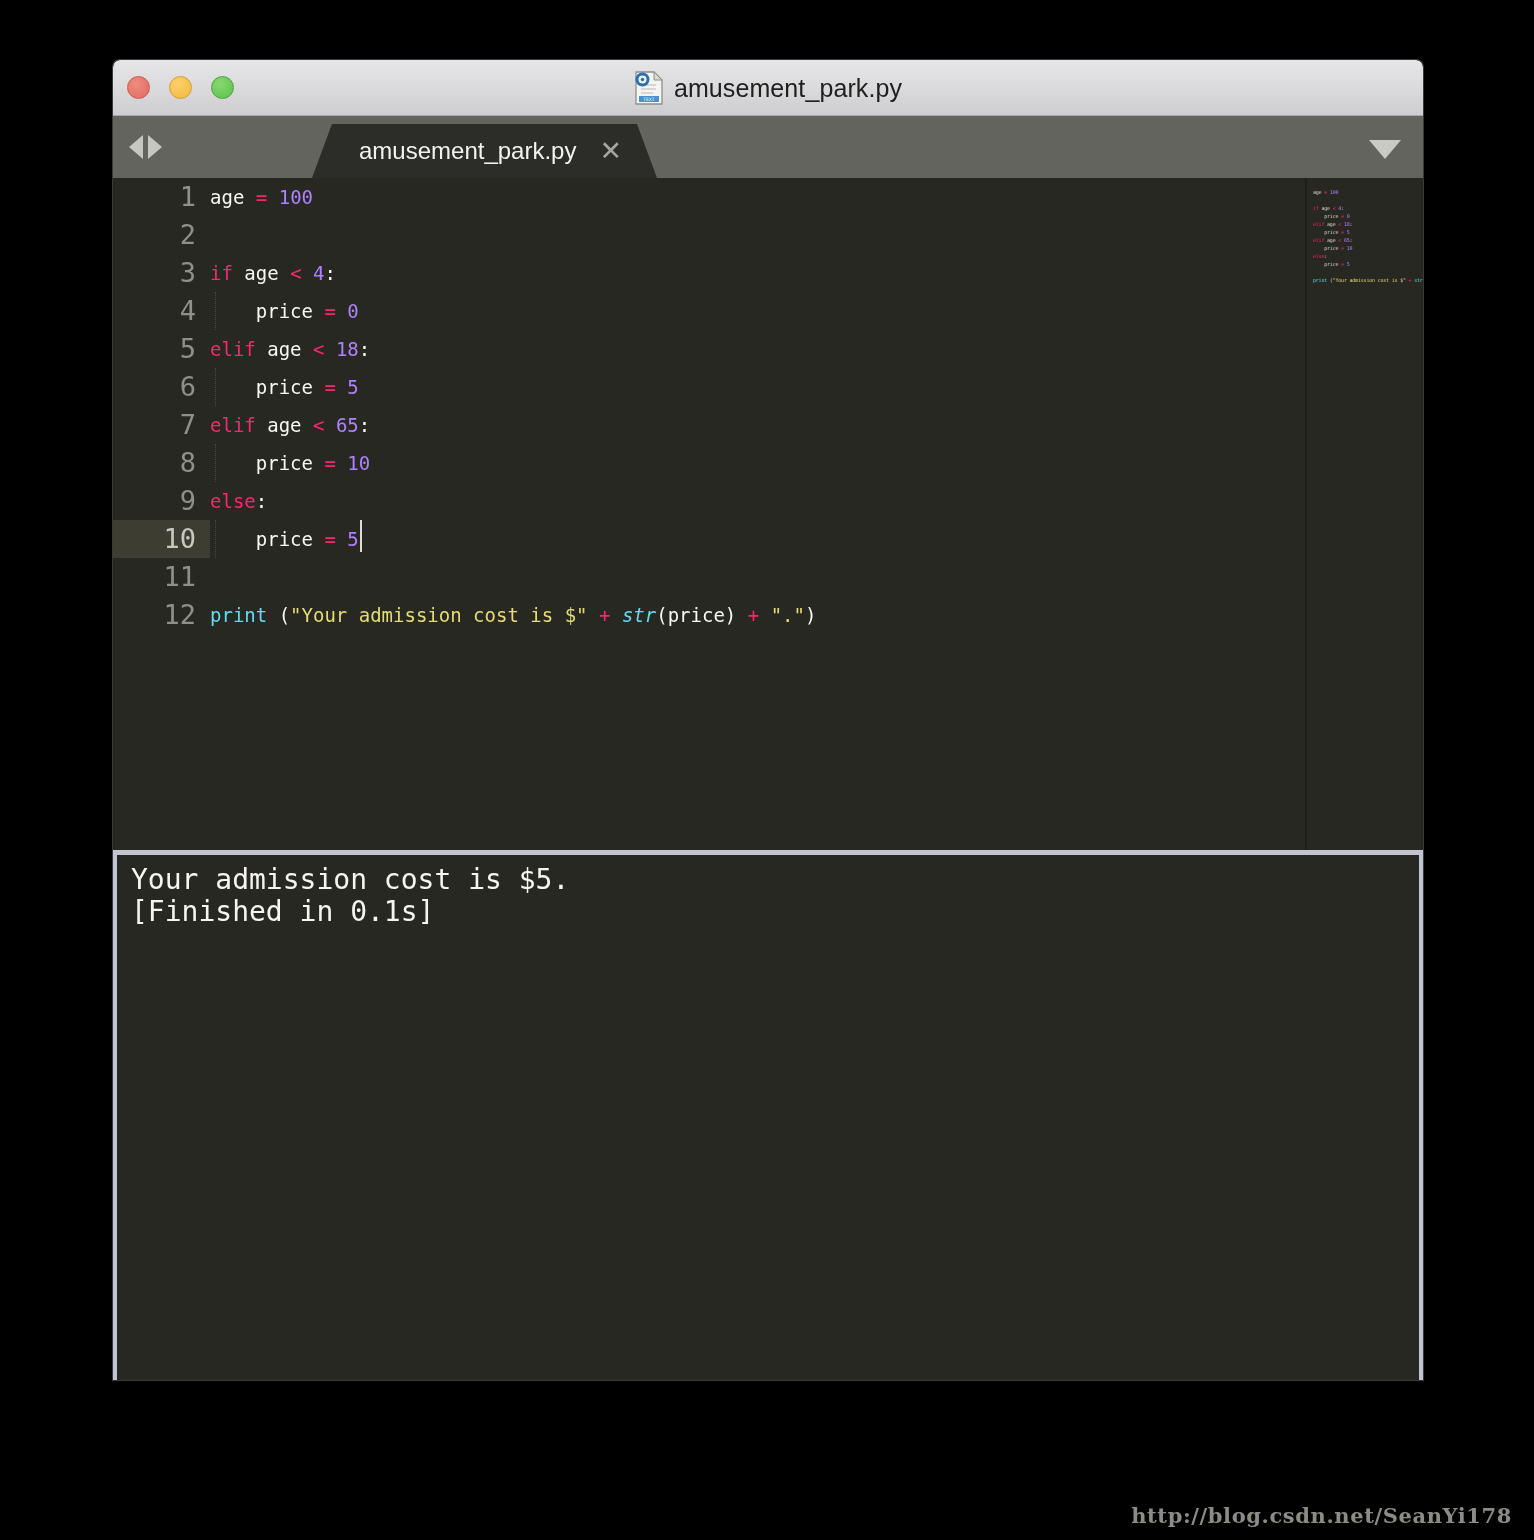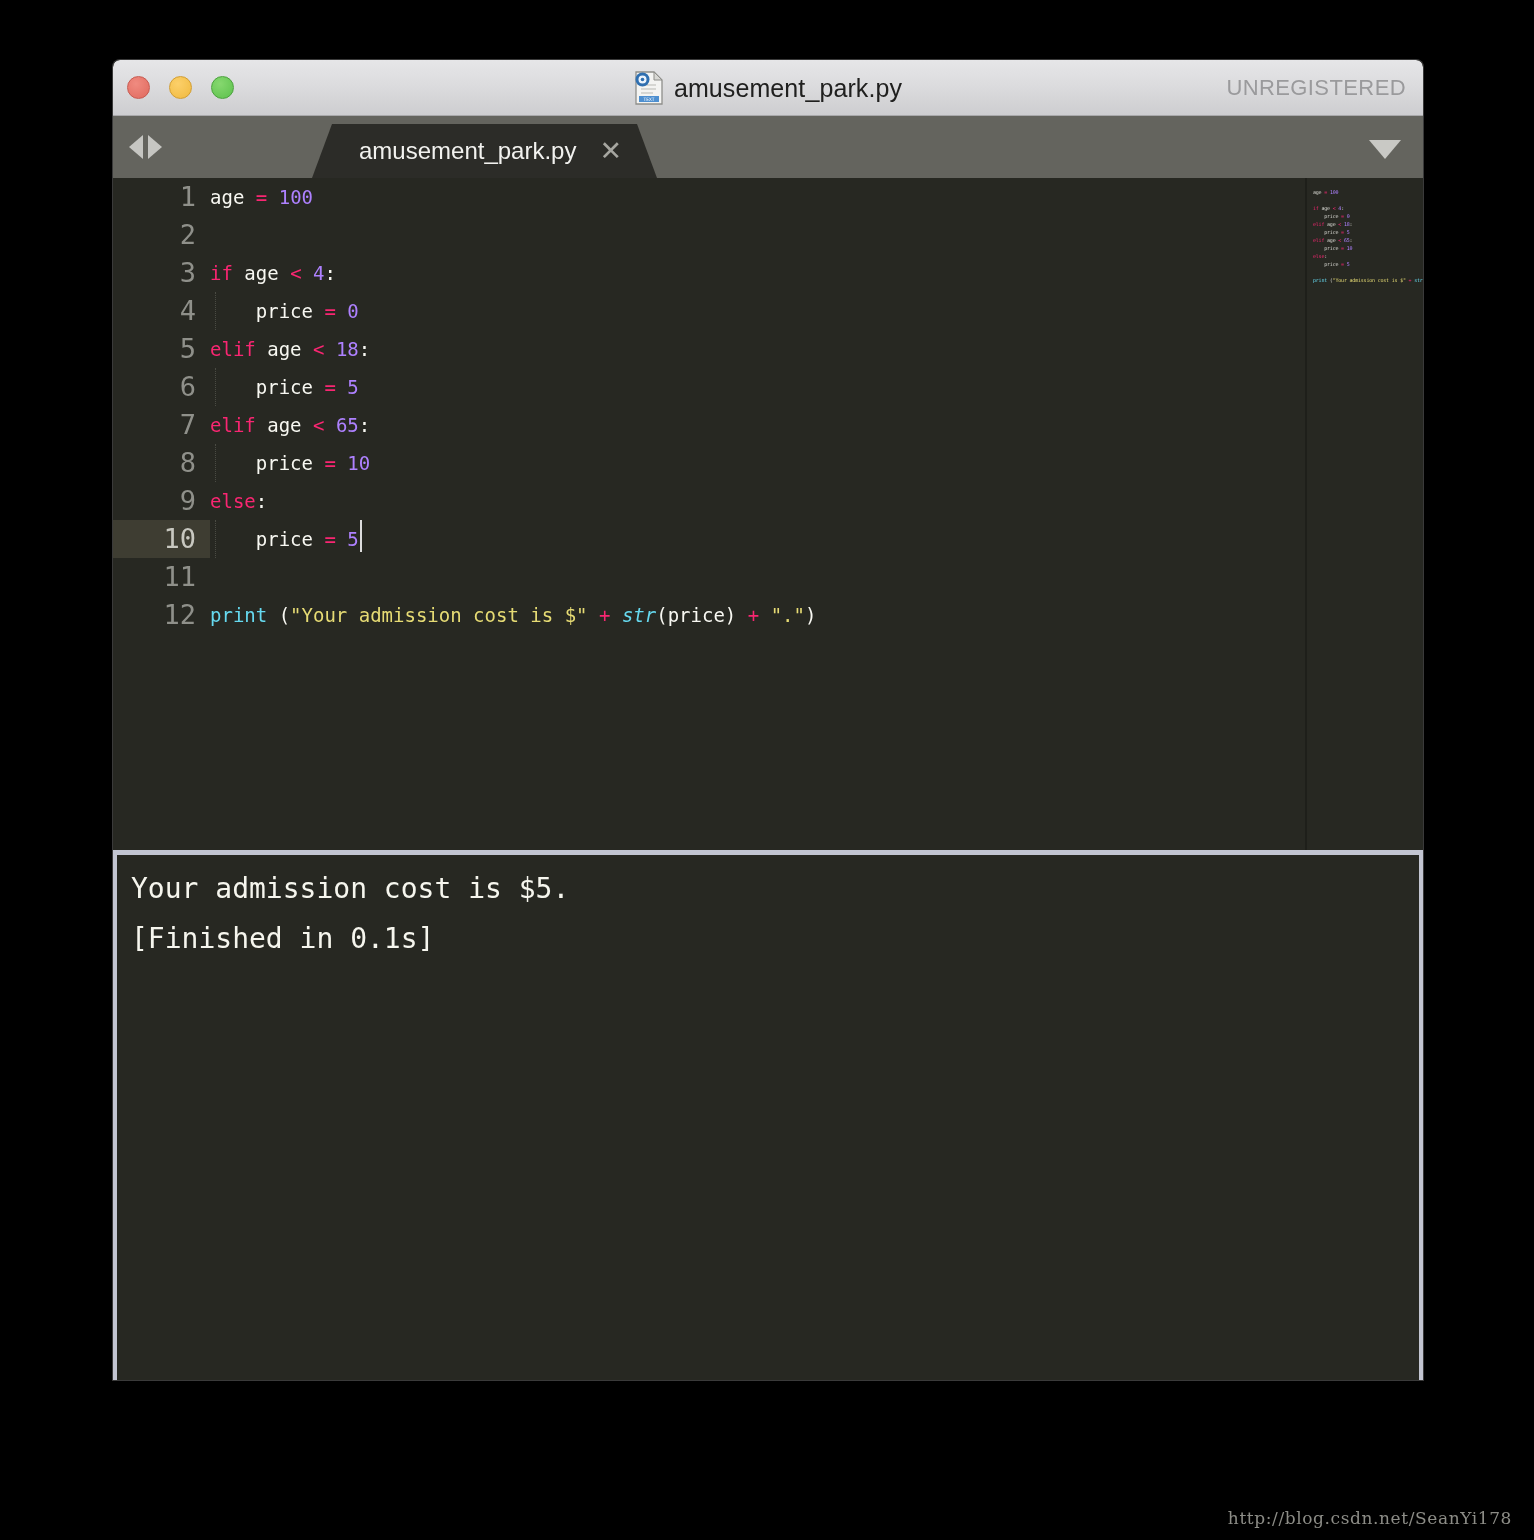--- a/index.html
+++ b/index.html
@@ -127,30 +127,30 @@
     position: relative;
     height: 560px;
     background: #c2c5d1;
     padding: 5px 4px 4px 4px;
   }
   #console {
     width: 100%; height: 100%;
     background: #272822;
     padding: 9px 14px;
     font-family: "DejaVu Sans Mono", monospace;
-    font-size: 28px; line-height: 50px; color: #f6f6ee;
+    font-size: 28px; line-height: 32px; color: #f6f6ee;
     white-space: pre;
     overflow: hidden;
   }
 
   
   #watermark {
     position: absolute; right: 22px; bottom: 12px;
     font-family: "DejaVu Serif", serif;
-    font-size: 17px; color: #8c8c86; letter-spacing: .6px;
+    font-size: 21px; color: #8c8c86; letter-spacing: .6px; font-weight: bold;
   }
 </style>
 </head>
 <body>
 
 <div id="window">
 
   <div id="titlebar">
     <div class="lights">
       <div class="light red"></div>
@@ -171,21 +171,20 @@
           <rect x="5" y="25" width="20" height="6" fill="#4e8fd0"></rect>
           <text x="15" y="30.2" font-size="4.5" fill="#ffffff" text-anchor="middle" font-family="DejaVu Sans Mono, monospace">TEXT</text>
           <circle cx="8.5" cy="8.5" r="7" fill="#2f6fb0"></circle>
           <circle cx="8.5" cy="8.5" r="4" fill="#eaf2fb"></circle>
           <circle cx="8.5" cy="8.5" r="1.8" fill="#2f6fb0"></circle>
         </svg>
       </span>
       <span id="title-text">amusement_park.py</span>
     </div>
 
-    <div id="unregistered">UNREGISTERED</div>
   </div>
 
   <div id="tabbar">
     <div id="nav-arrows">
       <span class="tri left"></span>
       <span class="tri right"></span>
     </div>
 
     <div id="tab">
       <span id="tab-label">amusement_park.py</span>

